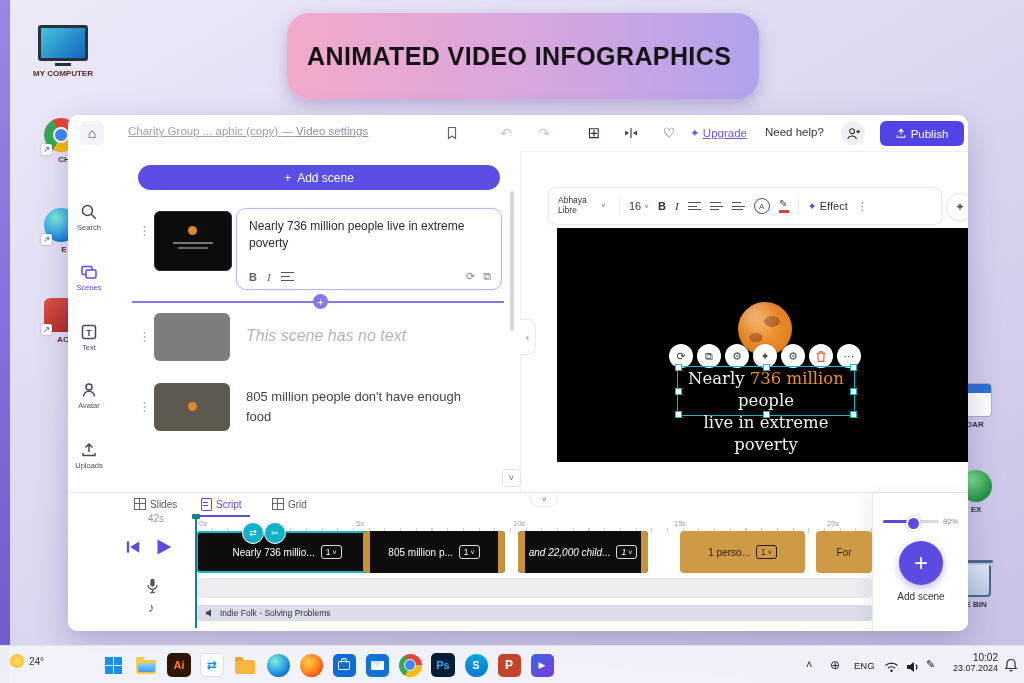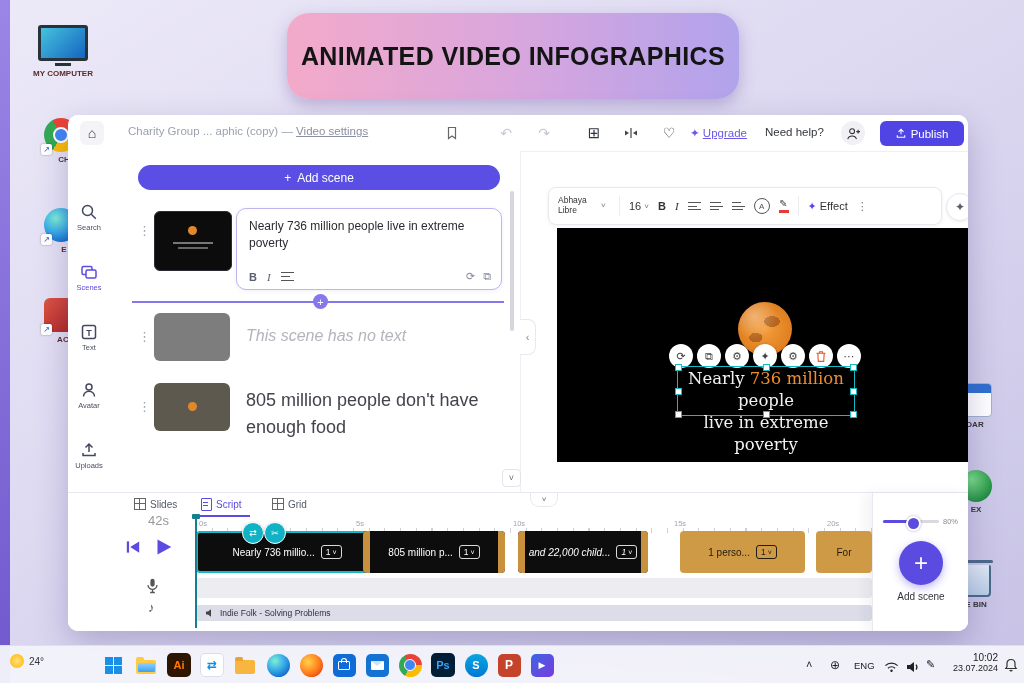--- a/index.html
+++ b/index.html
@@ -1,20 +1,20 @@
 <!DOCTYPE html>
 <html><head>
 <meta charset="utf-8">
 <style>
   html,body{margin:0;padding:0;background:#cfcbe8;}
   #screen{position:relative;width:1024px;height:683px;overflow:hidden;
     font-family:"Liberation Sans","DejaVu Sans",sans-serif;
     background:linear-gradient(150deg,#ece9f8 0%,#ddd9f1 45%,#c7c2e5 100%);}
   .abs{position:absolute;}
-  .flexc{display:flex;align-items:center;justify-content:center;}
+  .flexc{display:flex;align-items:center;padding-left:20px;}
   .flexr{display:flex;align-items:center;}
 
   
   #edge-strip{left:0;top:0;width:10px;height:683px;background:linear-gradient(180deg,#9b85e6,#6f58cc);}
 
   
   #banner{left:287px;top:13px;width:452px;height:86px;border-radius:22px;
     background:linear-gradient(90deg,#f3aac9 0%,#d9a6dd 50%,#b1a3ec 100%);
     box-shadow:0 6px 16px rgba(110,80,160,.35);}
   #banner span{font-size:25px;font-weight:800;color:#141414;letter-spacing:.4px;}
@@ -39,21 +39,21 @@
   .bin{width:26px;height:30px;margin:0 auto;border:2px solid #4a6a8a;border-top:none;border-radius:2px 2px 4px 4px;
     background:linear-gradient(#dfe9f5,#b9cde6);position:relative;}
   .bin:before{content:"";position:absolute;left:-4px;top:-5px;right:-4px;height:3px;background:#4a6a8a;border-radius:2px;}
 
   
   #win{left:68px;top:115px;width:900px;height:516px;background:#fff;border-radius:10px;
     box-shadow:0 12px 32px rgba(60,50,120,.28);overflow:hidden;}
   #win .hdr{position:absolute;left:0;top:0;width:900px;height:36px;border-bottom:1px solid #eef0f4;background:#fff;}
   .hbtn{position:absolute;top:6px;width:24px;height:24px;border-radius:6px;display:flex;align-items:center;justify-content:center;
     font-size:14px;color:#30343f;}
-  .hdr-title{position:absolute;top:10px;font-size:11.5px;color:#9ba1ad;}
+  .hdr-title{position:absolute;top:10px;font-size:11.5px;color:#9ba1ad;text-decoration:underline;}
   .link-u{text-decoration:underline;color:#8a90a0;}
   #publish-btn{position:absolute;left:812px;top:6px;width:84px;height:25px;border-radius:6px;background:#5144e4;
     display:flex;align-items:center;justify-content:center;gap:5px;color:#fff;font-size:11.5px;}
   .upg{color:#6a5ae8;font-size:11.5px;}
   .upg u{text-decoration:underline;}
 
   
   #sidebar{position:absolute;left:0;top:36px;width:42px;height:480px;border-right:1px solid #eef0f4;background:#fff;}
   .side-item{position:absolute;left:0;width:42px;text-align:center;}
   .side-item .slabel{font-size:7.5px;color:#4a4f62;margin-top:2px;}
@@ -77,21 +77,21 @@
   .bar-icon{width:13px;height:10px;background-repeat:no-repeat;background-image:
     linear-gradient(#555,#555),linear-gradient(#555,#555),linear-gradient(#555,#555);
     background-size:13px 1.4px,9px 1.4px,13px 1.4px;background-position:0 .8px,0 4.5px,0 8.2px;}
   #scene-div{position:absolute;left:22px;top:150px;width:372px;border-top:2px solid #8577ec;}
   #scene-div-add{position:absolute;left:203px;top:143px;width:15px;height:15px;border-radius:50%;background:#8577ec;
     color:#fff;font-size:11px;display:flex;align-items:center;justify-content:center;}
   #thumb2{left:44px;top:162px;width:76px;height:48px;background:#7d7d7d;}
   .empty-txt{position:absolute;left:136px;top:176px;font-size:16px;font-style:italic;color:#b4b4bc;}
   #thumb3{left:44px;top:232px;width:76px;height:48px;background:#5e594f;}
   #thumb3 .apple{position:absolute;left:34px;top:19px;width:9px;height:9px;border-radius:50%;background:#e0882e;}
-  .s3-txt{position:absolute;left:136px;top:236px;width:236px;font-size:18px;line-height:1.5;color:#43434c;}
+  .s3-txt{position:absolute;left:136px;top:236px;width:236px;font-size:13px;line-height:1.5;color:#43434c;}
   #sp-scrollbar{position:absolute;left:400px;top:40px;width:4px;height:140px;background:#d6d6de;border-radius:2px;}
   #sp-scrolldown{position:absolute;left:392px;top:318px;width:17px;height:16px;border:1px solid #e3e3ea;border-radius:4px;
     background:#fff;font-size:9px;color:#666;display:flex;align-items:center;justify-content:center;}
   #collapse-tab{position:absolute;left:452px;top:204px;width:15px;height:34px;background:#fff;border:1px solid #e8e8ee;border-left:none;
     border-radius:0 8px 8px 0;display:flex;align-items:center;justify-content:center;font-size:11px;color:#888;}
 
   
   #txt-toolbar{position:absolute;left:480px;top:72px;width:394px;height:38px;background:#fff;border:1px solid #e8e8ee;border-radius:8px;
     box-shadow:0 1px 4px rgba(20,20,60,.06);display:flex;align-items:center;gap:9px;padding:0 9px;box-sizing:border-box;}
   .tt-sep{width:1px;height:20px;background:#ececf2;}
@@ -497,21 +497,21 @@
 
     <div id="timeline">
       <div id="expand-tab">
         <span>˅</span>
       </div>
 
       <div class="ttab" style="left:66px;">
         <span class="tgrid"></span>
         <span>Slides</span>
       </div>
-      <div class="abs" style="left:80px;top:20px;font-size:13px;color:#999;">42s</div>
+      <div class="abs" style="left:80px;top:20px;font-size:10px;color:#999;">42s</div>
       <div class="ttab" style="left:133px;color:#5b4be0;">
         <span class="tdoc"></span>
         <span>Script</span>
       </div>
       <div id="script-underline"></div>
       <div class="ttab" style="left:204px;">
         <span class="tgrid"></span>
         <span>Grid</span>
       </div>
 

